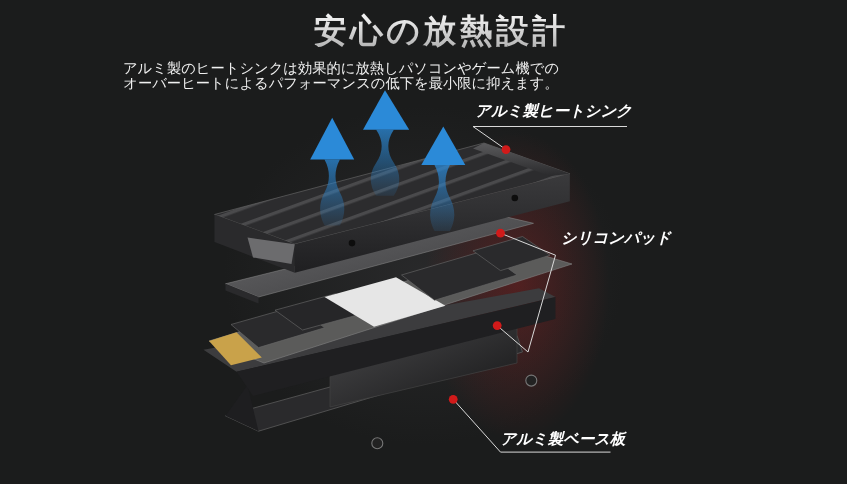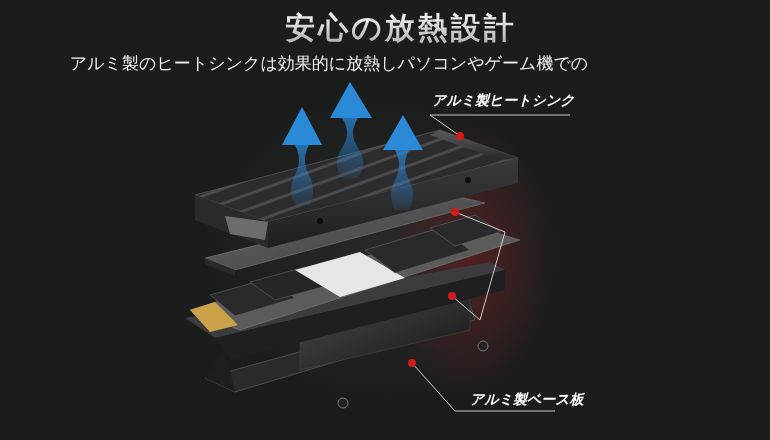--- a/index.html
+++ b/index.html
@@ -2,33 +2,34 @@
 <html><head>
 <meta charset="utf-8">
 <style>
   html,body{margin:0;padding:0;}
   body{width:770px;height:440px;background:#1b1c1c;overflow:hidden;position:relative;font-family:"DejaVu Sans","Liberation Sans",sans-serif;}
   .stage{position:absolute;left:0;top:0;width:770px;height:440px;
     background:radial-gradient(ellipse 120px 200px at 470px 260px, rgba(120,30,30,0.55), rgba(27,28,28,0) 70%),
                radial-gradient(ellipse 260px 220px at 385px 250px, rgba(50,50,52,0.6), rgba(27,28,28,0) 70%),#1b1c1c;}
   .title{position:absolute;left:16px;width:770px;top:8px;text-align:center;font-size:30px;font-weight:bold;
     letter-spacing:3px;color:#e8e8e8;background:linear-gradient(#ffffff,#a8a8a8);-webkit-background-clip:text;background-clip:text;-webkit-text-fill-color:transparent;}
-  .desc{position:absolute;left:0;width:620px;top:56px;text-align:center;color:#f0f0f0;font-size:17px;line-height:14px;margin-left:19px;}
+  .desc{position:absolute;left:0;width:620px;top:56px;text-align:center;color:#f0f0f0;font-size:13px;line-height:14px;}
   .label{position:absolute;color:#ffffff;font-weight:bold;font-size:14px;white-space:nowrap;font-style:italic;}
   .dot{position:absolute;width:8px;height:8px;border-radius:50%;background:#d11a1a;}
   svg{position:absolute;left:0;top:0;}
 </style>
 </head>
 <body>
 
 <div class="stage">
 
   <div class="title">安心の放熱設計</div>
   <div class="desc">
     <div>アルミ製のヒートシンクは効果的に放熱しパソコンやゲーム機での</div>
+    <div>オーバーヒートによるパフォーマンスの低下を最小限に抑えます。</div>
   </div>
 
   <svg width="770" height="440">
     <defs>
       <linearGradient id="sinkTop" x1="0" y1="0" x2="0" y2="1">
         <stop offset="0" stop-color="#5a5a5c"></stop>
           <stop offset="1" stop-color="#2a2a2c"></stop>
       </linearGradient>
       <linearGradient id="sinkSide" x1="0" y1="0" x2="0" y2="1">
         <stop offset="0" stop-color="#3a3a3c"></stop>
@@ -115,19 +116,20 @@
   <div class="dot" style="left:456px;top:132px;"></div>
   <div class="dot" style="left:451px;top:208px;"></div>
   <div class="dot" style="left:448px;top:292px;"></div>
   <div class="dot" style="left:408px;top:359px;"></div>
 
   <div class="label" style="left:432px;top:92px;">
     <span>アルミ製ヒートシンク</span>
   </div>
 
   <div class="label" style="left:510px;top:208px;line-height:18px;">
+    <div>シリコンパッド</div>
   </div>
 
-  <div class="label" style="left:470px;top:391px;">
+  <div class="label" style="left:455px;top:391px;">
     <span>アルミ製ベース板</span>
   </div>
 
 </div>
 
 </body></html>

